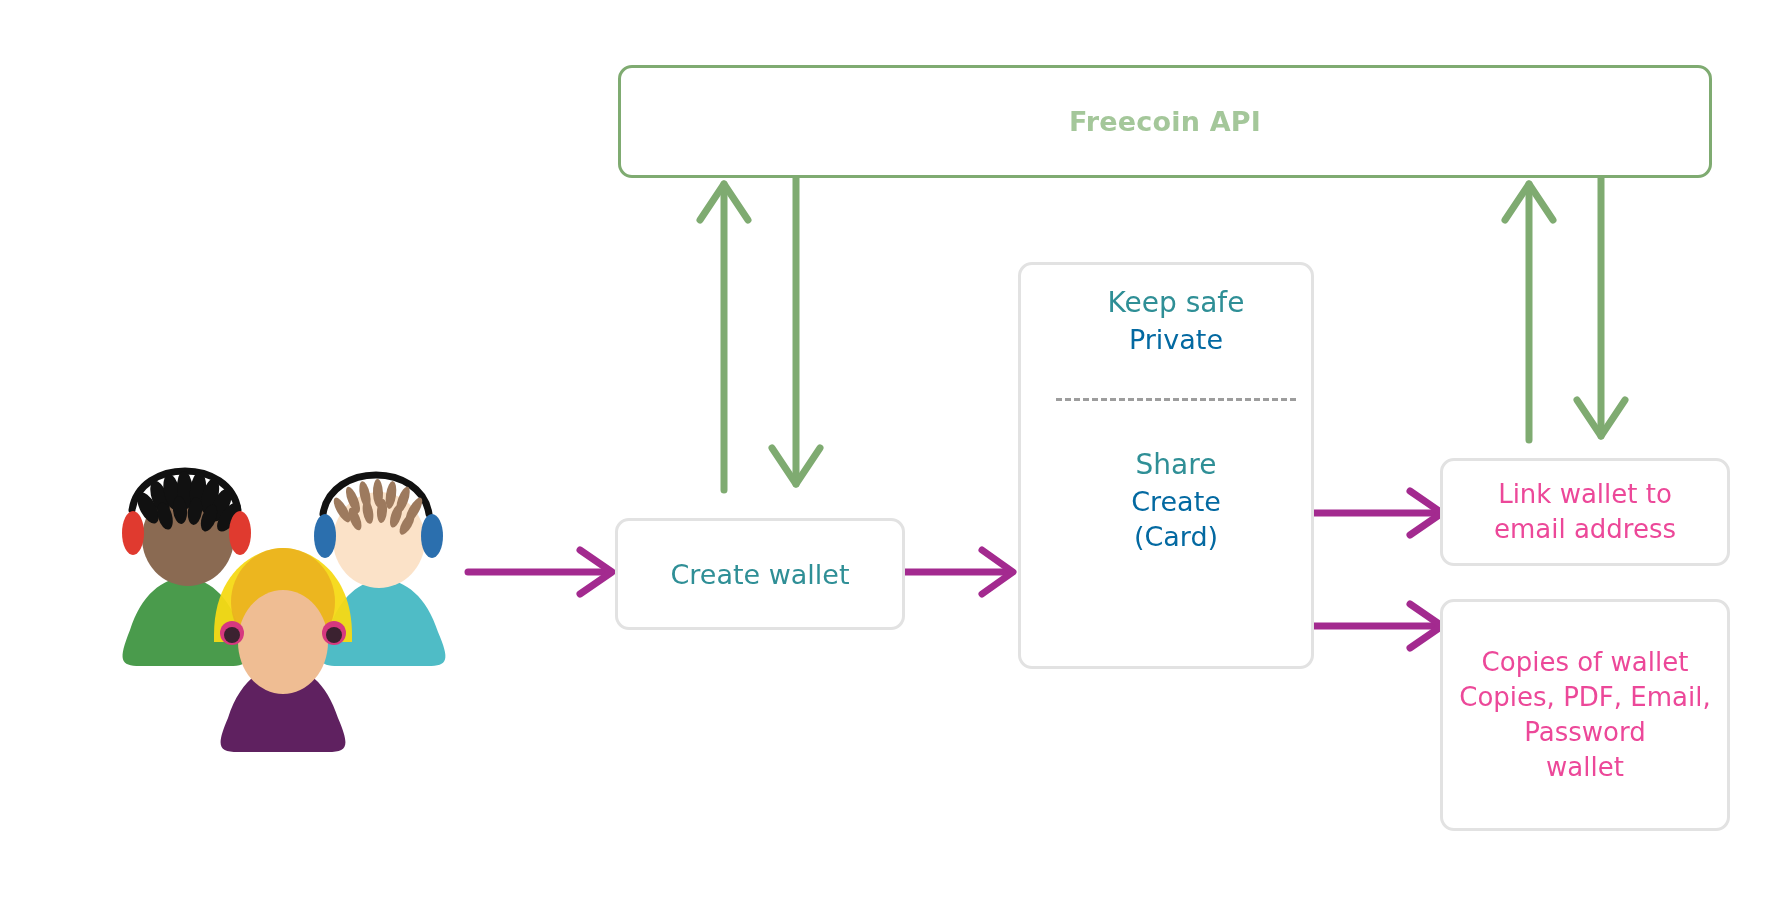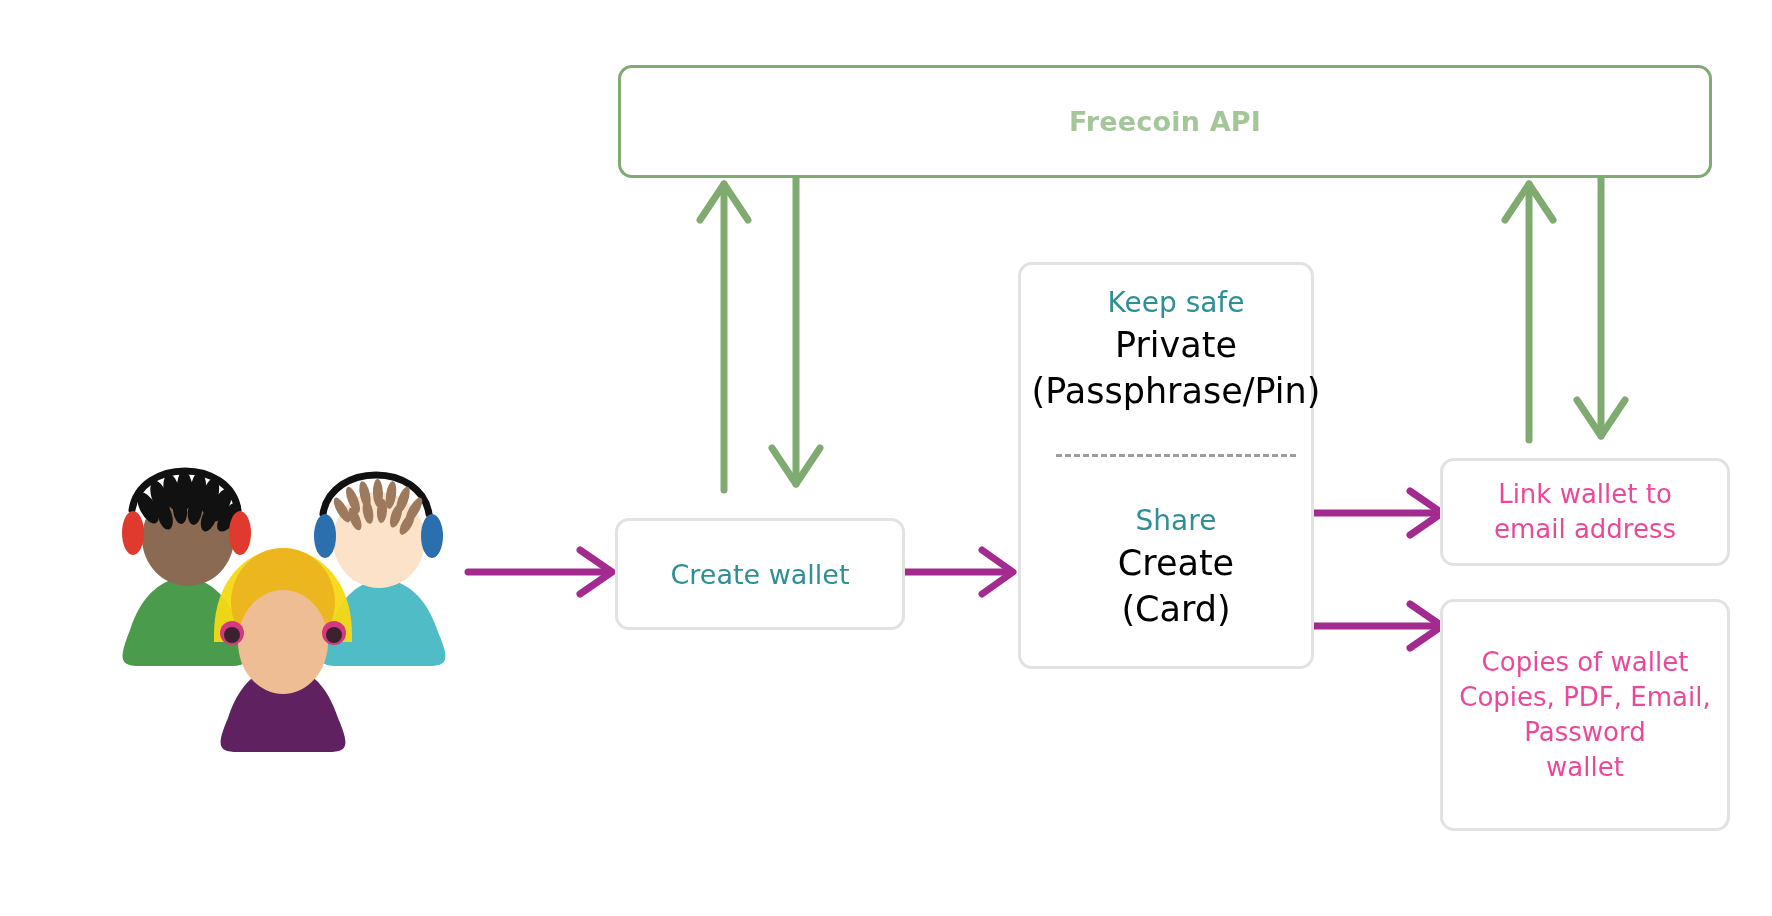--- a/index.html
+++ b/index.html
@@ -67,22 +67,22 @@
     justify-content: flex-start;
     padding-top: 20px;
     padding-left: 20px;
   }
   .kv-title {
     font-size: 28px;
     color: #2f8f96;
     line-height: 1.32;
   }
   .kv-sub {
-    font-size: 35px;
-    color: #000000;
+    font-size: 27px;
+    color: #0369a1;
     line-height: 1.32;
   }
   #keysafe-divider {
     width: 240px;
     height: 0;
     border-top: 3px dashed #9d9d9d;
     margin: 40px 0 46px 0;
   }
   
   .right-card .label {
@@ -222,21 +222,20 @@
     <span class="label">Freecoin API</span>
   </div>
 
   <div class="node card" id="create-wallet-node">
     <span class="label">Create wallet</span>
   </div>
 
   <div class="node card" id="keysafe-node">
     <span class="kv-title">Keep safe</span>
     <span class="kv-sub">Private</span>
-    <span class="kv-sub">(Passphrase/Pin)</span>
     <div id="keysafe-divider"></div>
     <span class="kv-title">Share</span>
     <span class="kv-sub">Create</span>
     <span class="kv-sub">(Card)</span>
   </div>
 
   <div class="node card right-card" id="link-email-node">
     <span class="label">Link wallet to</span>
     <span class="label">email address</span>
   </div>

